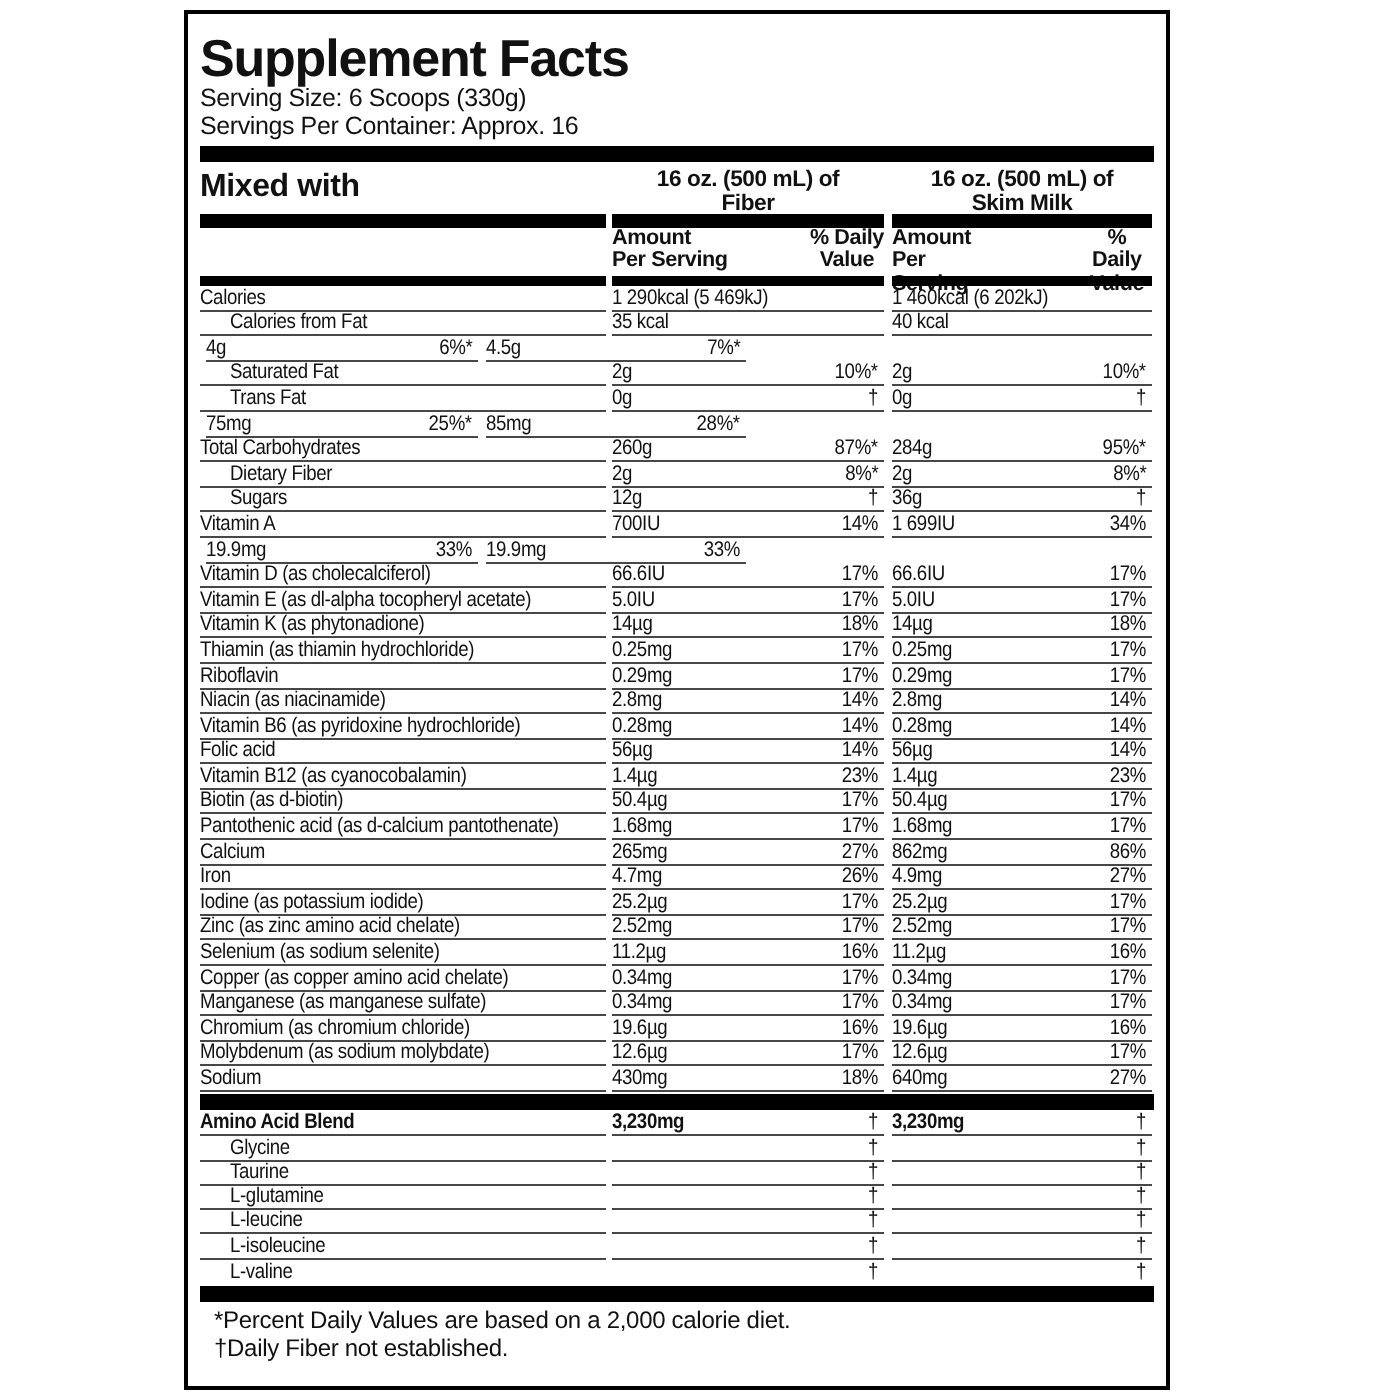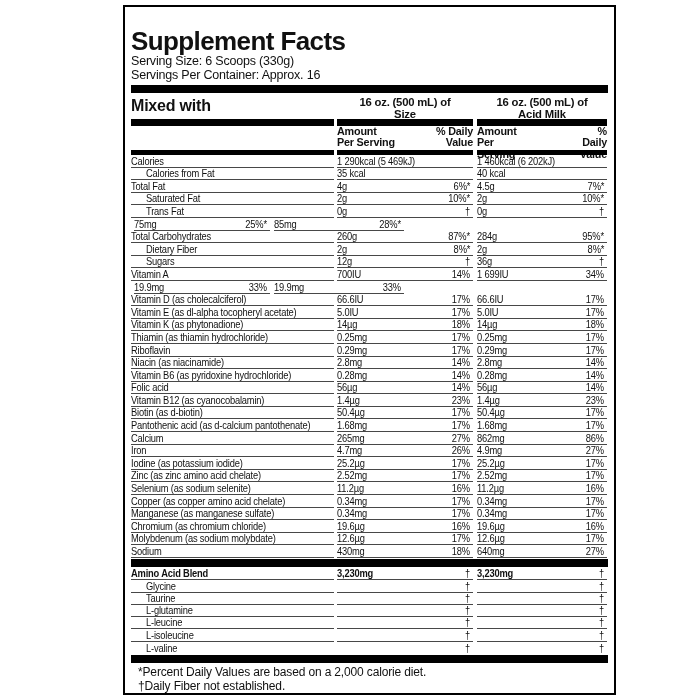--- a/index.html
+++ b/index.html
@@ -2,41 +2,41 @@
 <html><head>
 <meta charset="utf-8">
 <style>
   html,body{margin:0;padding:0;}
   body{
     width:700px;height:700px;background:#ffffff;position:relative;
     font-family:"Liberation Sans","DejaVu Sans",sans-serif;color:#111;
     -webkit-font-smoothing:antialiased;
   }
   .label{
-    position:absolute;left:123px;top:5px;width:493px;height:690px;
+    position:absolute;left:92px;top:5px;width:493px;height:690px;
     border:2.5px solid #000;box-sizing:border-box;background:#fff;
-    padding:20px 6px 0 6px;overflow:hidden;
+    padding:8px 6px 0 6px;overflow:hidden;
   }
   .title{font-size:26px;font-weight:bold;letter-spacing:-0.6px;line-height:27px;margin-top:1px;}
   .serving{font-size:12.5px;line-height:13.5px;letter-spacing:-0.2px;}
   .bar{height:8px;background:#000;}
   .bar.mt{margin-top:3px;}
   .bar.sec{margin:1px 0;}
   
   .w-name{width:203px;}.w-g1{width:3px;}.w-water{width:136px;}.w-g2{width:4px;}.w-milk{width:130px;}
   .mixedrow{display:flex;margin-top:1px;height:25px;}
   .mw{font-weight:bold;font-size:16px;padding-top:3px;letter-spacing:-0.2px;}
   .chdr{text-align:center;font-weight:bold;font-size:11.3px;line-height:11.5px;padding-top:3px;letter-spacing:-0.2px;box-sizing:border-box;}
   .barsrow{display:flex;height:7px;}
   .barsrow.thin{height:5px;}
   .seg{background:#000;height:100%;}
   .seg.blank{background:transparent;}
   .subhdr{display:flex;height:24px;font-weight:bold;font-size:10.8px;line-height:11.3px;letter-spacing:-0.2px;}
   .shgrp{display:flex;justify-content:space-between;box-sizing:border-box;gap:40px;}
-  .shr{text-align:right;}
+  .shr{text-align:center;}
   
   .row{display:flex;align-items:flex-end;}
   #main-rows .row{height:12.6px;}
   #amino-rows .row{height:12.3px;}
   .cell{border-bottom:1px solid #474747;box-sizing:border-box;height:100%;display:flex;align-items:flex-end;}
   .row.last .cell{border-bottom:none;}
   .cname{width:203px;}
   .cname.ind{padding-left:15px;}
   .grp{width:136px;justify-content:space-between;}
   .grp.milk{width:130px;}
@@ -59,26 +59,26 @@
   <div class="serving">Serving Size: 6 Scoops (330g)</div>
   <div class="serving">Servings Per Container: Approx. 16</div>
 
   <div class="bar mt"></div>
 
   <div class="mixedrow">
     <div class="w-name mw">Mixed with</div>
     <div class="w-g1"></div>
     <div class="w-water chdr">
       <span>16 oz. (500 mL) of</span><br>
-      <span>Size</span>
+      <span>Fiber</span>
     </div>
     <div class="w-g2"></div>
     <div class="w-milk chdr">
       <span>16 oz. (500 mL) of</span><br>
-      <span>Acid Milk</span>
+      <span>Skim Milk</span>
     </div>
   </div>
 
   <div class="barsrow">
     <div class="seg w-name"></div>
     <div class="seg blank w-g1"></div>
     <div class="seg w-water"></div>
     <div class="seg blank w-g2"></div>
     <div class="seg w-milk"></div>
   </div>
@@ -142,23 +142,20 @@
           <span class="t amt">35 kcal</span>
           <span class="t dv"></span>
         </div>
         <div class="gap g2"></div>
         <div class="cell grp milk">
           <span class="t amt">40 kcal</span>
           <span class="t dv"></span>
         </div>
       </div>
       <div class="row">
-        <div class="cell cname">
-          <span class="t">Total Fat</span>
-        </div>
         <div class="gap g1"></div>
         <div class="cell grp water">
           <span class="t amt">4g</span>
           <span class="t dv">6%*</span>
         </div>
         <div class="gap g2"></div>
         <div class="cell grp milk">
           <span class="t amt">4.5g</span>
           <span class="t dv">7%*</span>
         </div>

